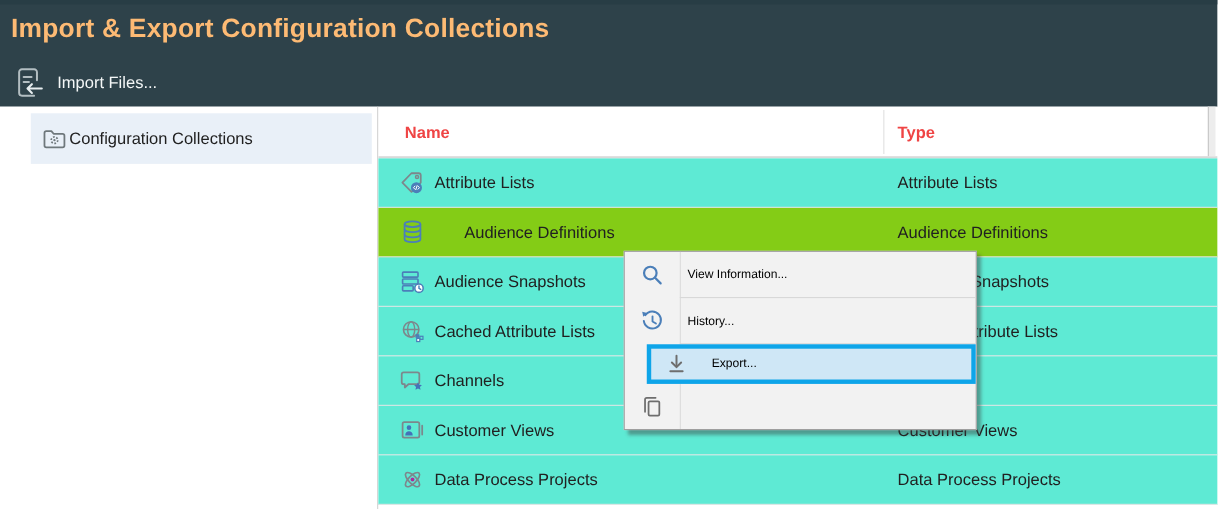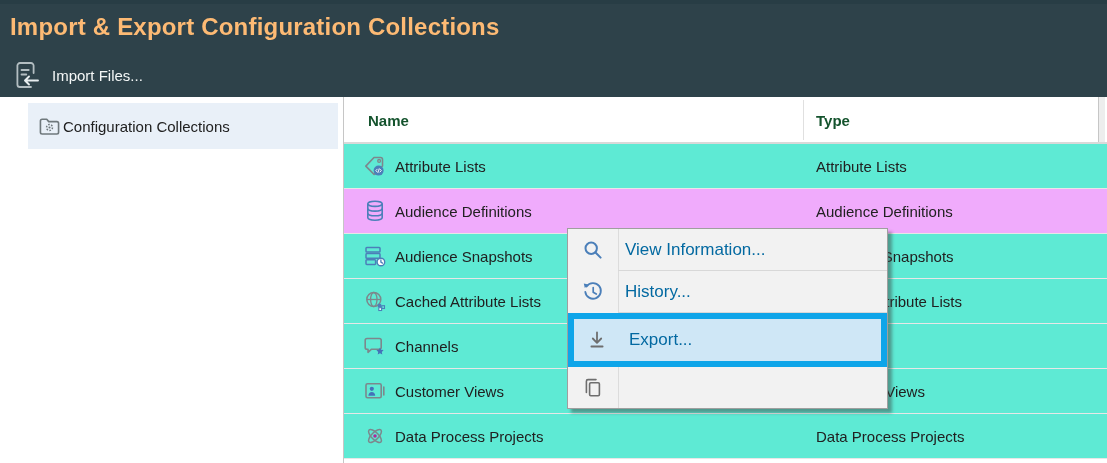--- a/index.html
+++ b/index.html
@@ -27,50 +27,50 @@
   .content { position:absolute; left:0; top:97px; width:1107px; height:366px; display:flex; }
   .sidebar { width:344px; height:100%; background:#ffffff; border-right:1px solid #c6c6c6; position:relative; }
   .side-item {
     position:absolute; left:28px; top:6px; width:310px; height:46px;
     background:#e9f0f8; display:flex; align-items:center; gap:2px;
     padding-left:10px; font-size:15px; cursor:pointer;
   }
   
   .tablewrap { flex:1; position:relative; background:#ffffff; }
   .thead { position:relative; height:47px; border-bottom:2px solid #d9d9d9; }
-  .th { position:absolute; top:0; height:47px; display:flex; align-items:center; font-size:15px; font-weight:600; color:#14532d;text-align:center; }
+  .th { position:absolute; top:0; height:47px; display:flex; align-items:center; font-size:15px; font-weight:600; color:#ef4444;text-align:center; }
   .th.name { left:24px; }
   .th.type { left:472px; }
   .col-divider { position:absolute; left:459px; top:3px; height:40px; width:1px; background:#e0e0e0; }
   .scroll-corner { position:absolute; right:2px; top:0; width:7px; height:45px; background:#ededed; border-left:1px solid #c6c6c6; }
   .rows { position:relative; }
   .row {
     position:relative; height:45px; border-bottom:1px solid #e7e7e7;
     display:flex; align-items:center; background:#5eead4; cursor:pointer;
   }
-  .row.selected { background:#f0abfc; }
+  .row.selected { background:#84cc16;gap:27px; }
   .row .ricon { width:24px; height:24px; margin-left:19px; display:flex; align-items:center; justify-content:center; }
   .row .nm { margin-left:8px; font-size:15px; color:#212121; }
   .row .tp { position:absolute; left:472px; font-size:15px; color:#212121; }
   
   .context-menu {
     position:absolute; left:567px; top:228px; width:321px;
     background:#f2f2f2; border:1px solid #9f9f9f;
     box-shadow:4px 4px 3px rgba(60,60,60,.45);
     z-index:10;
   }
   .gutter-line { position:absolute; left:50px; top:0; bottom:0; width:1px; background:#dcdcdc; z-index:0; }
   .menu-item {
     position:relative; z-index:1; height:41px;
     display:flex; align-items:center; padding-left:13px; cursor:pointer;
   }
   .menu-item .micon { width:24px; height:24px; flex:0 0 24px; display:flex; align-items:center; justify-content:center; }
-  .menu-item .mlbl { margin-left:20px; font-size:17px; color:#0369a1; }
+  .menu-item .mlbl { margin-left:20px; font-size:11px; color:#000000; }
   .menu-item.highlighted {
-    height:54px; background:#cfe7f6; border:6px solid #0ea5e9; padding-left:11px;
+    height:36px; background:#cfe7f6; border:4px solid #0ea5e9; padding-left:11px;margin-left:20px;
   }
   .menu-divider { position:relative; z-index:1; height:1px; margin-left:50px; background:#d8d8d8; }
   svg { display:block; }
 </style>
 </head>
 <body>
 
 <div class="app">
 
   <div class="topbar">

